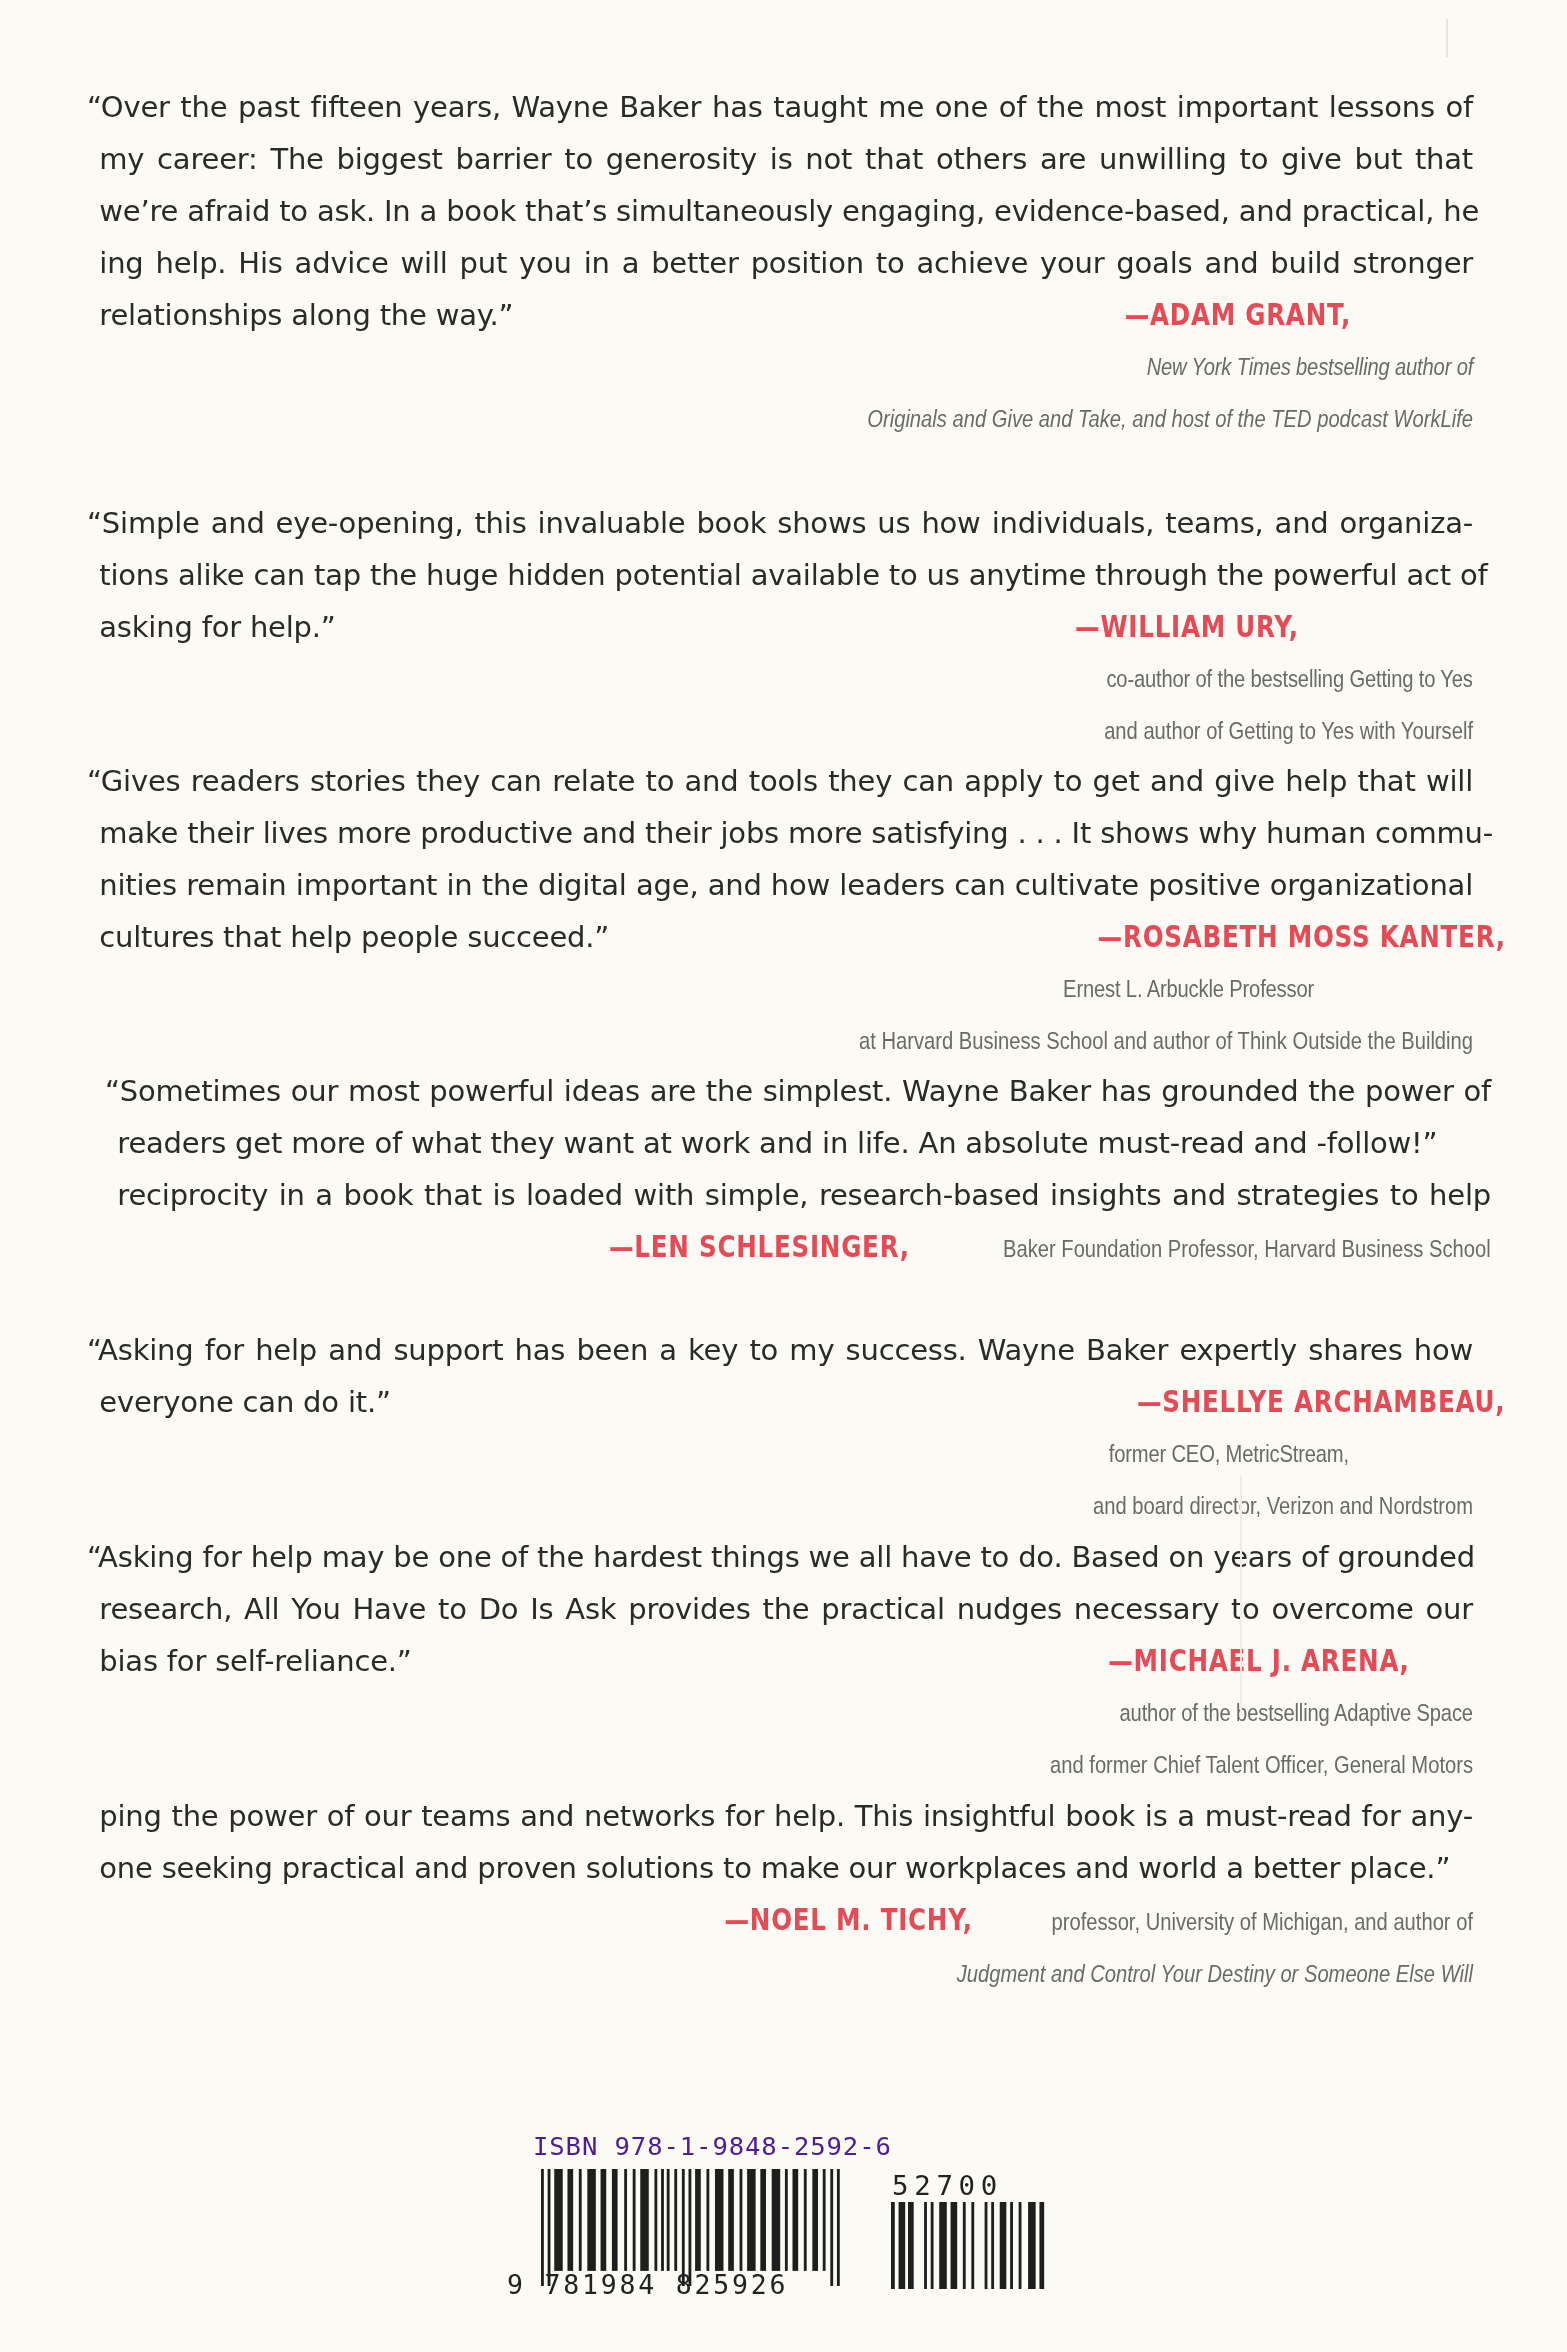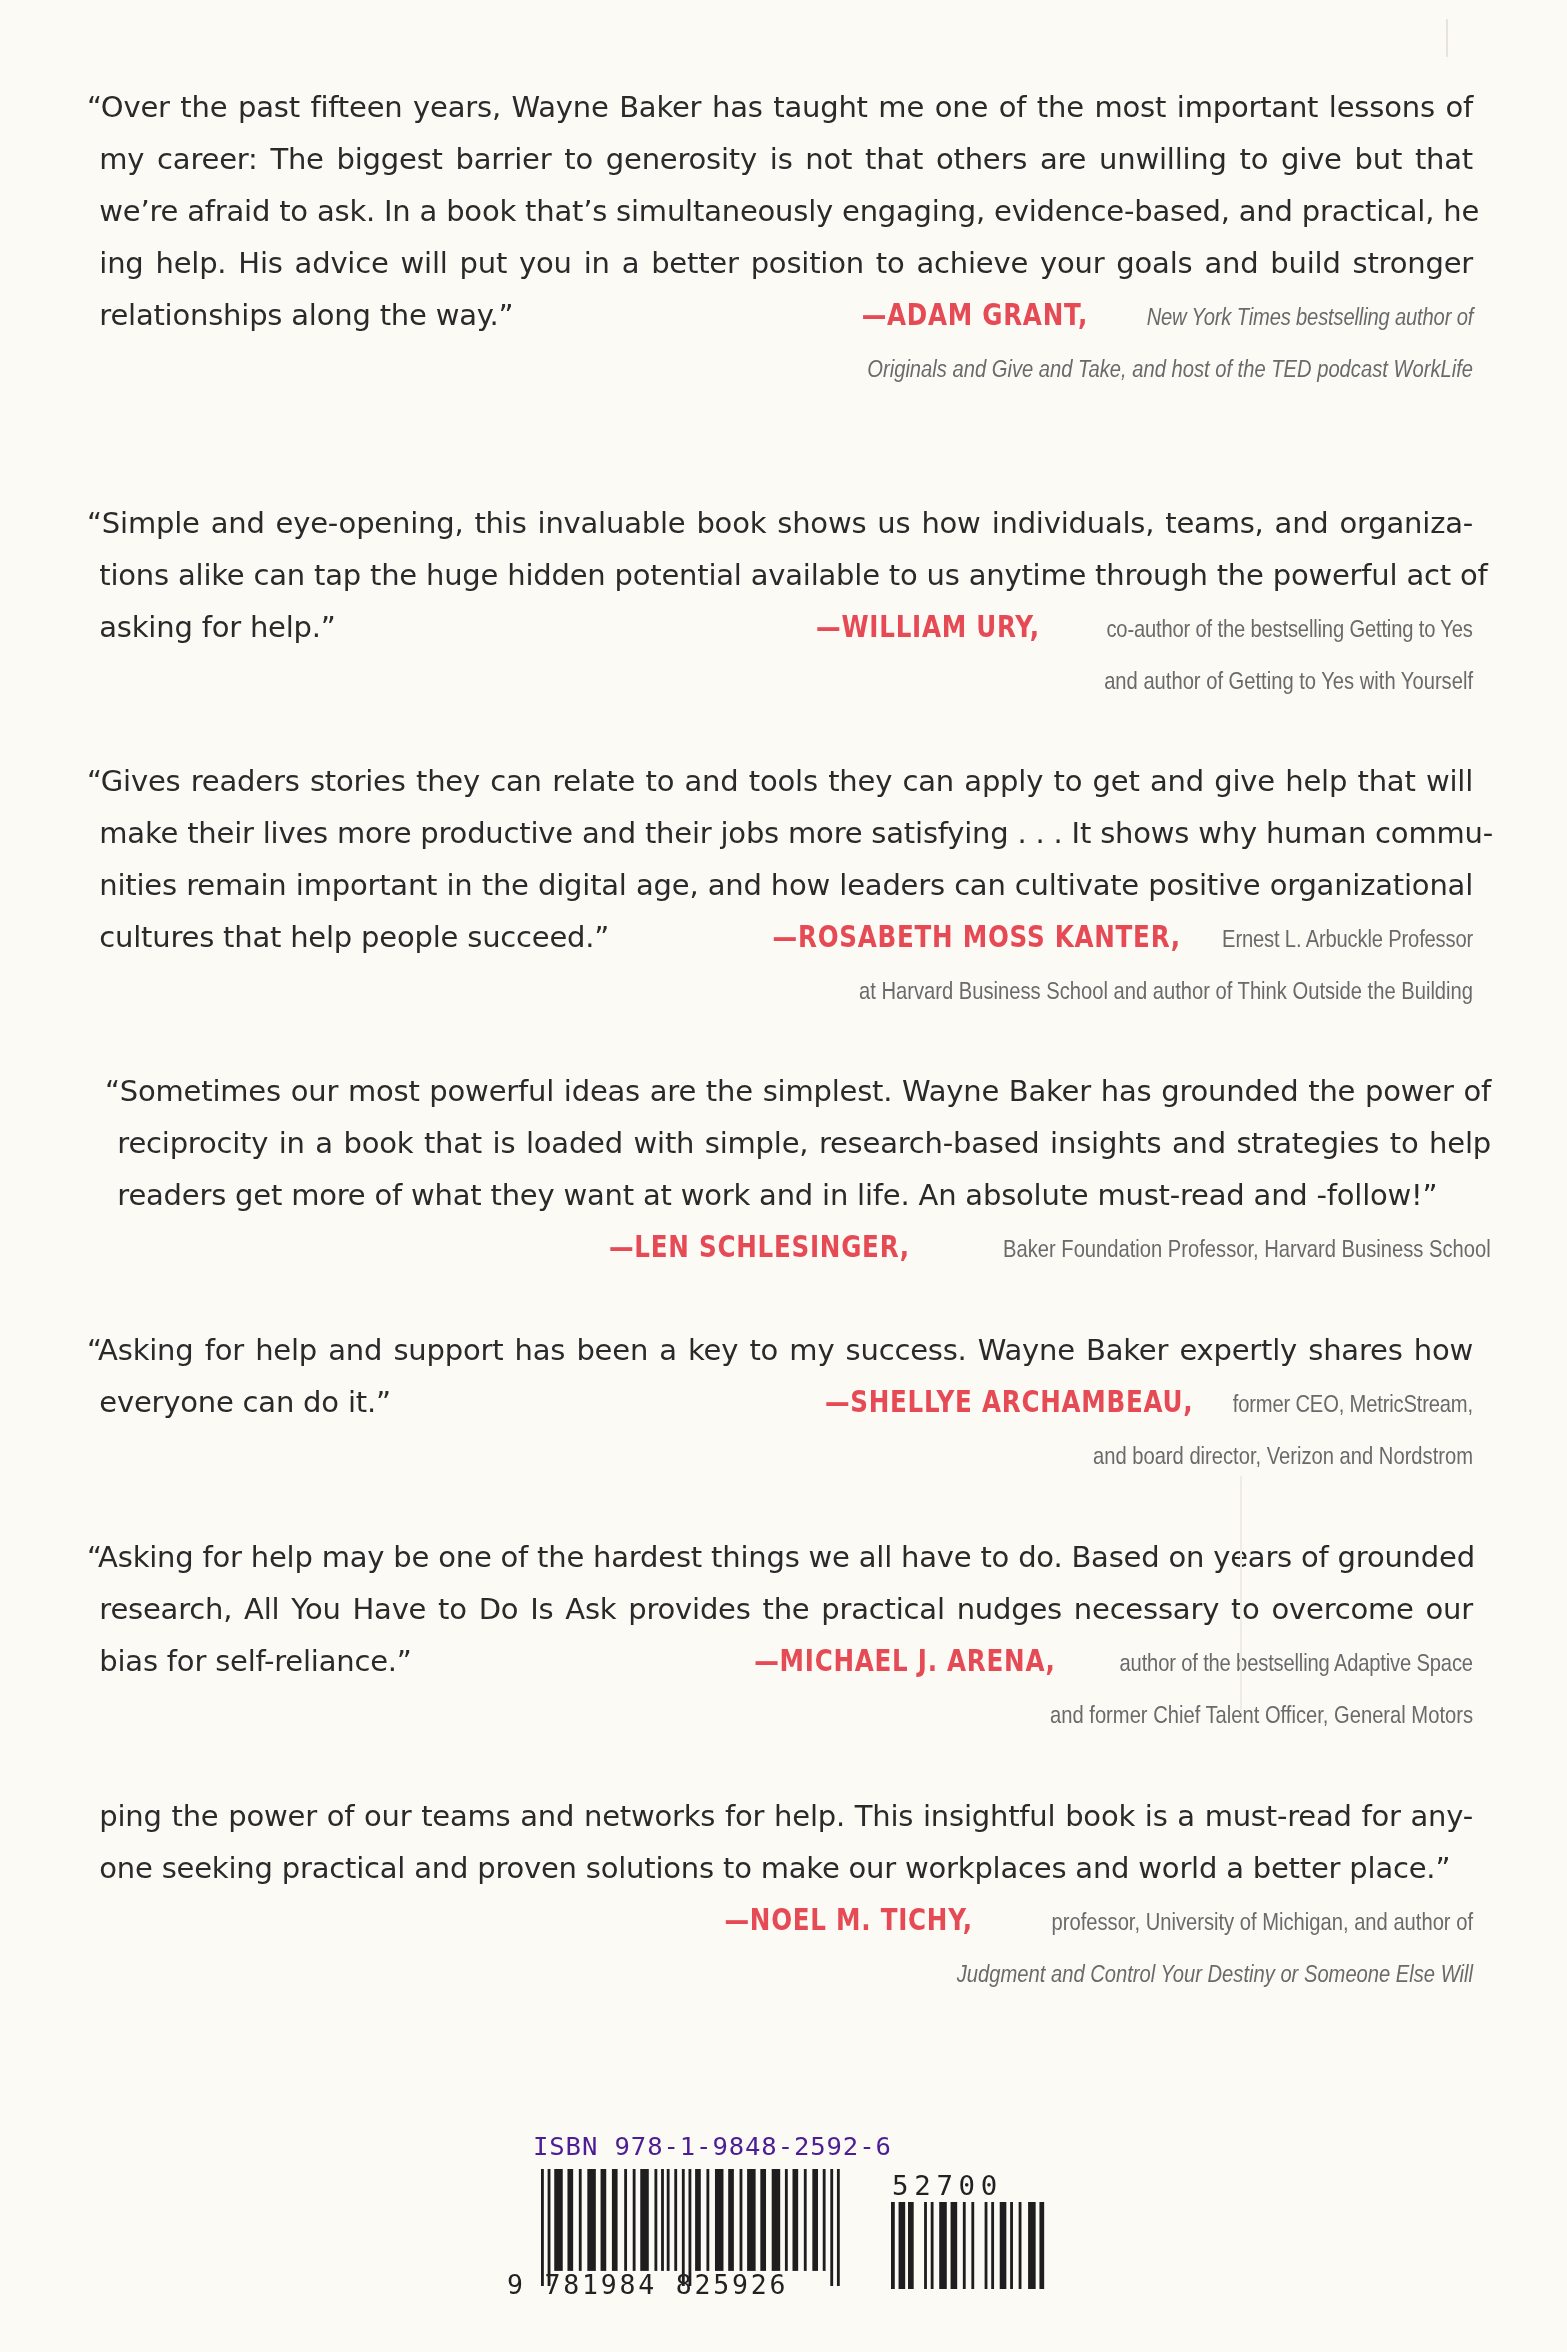--- a/index.html
+++ b/index.html
@@ -81,20 +81,21 @@
     color: #6a6a6a;
     display: inline-block;
     transform: scaleX(0.82);
     transform-origin: right center;
     margin-left: 9.5px;
   }
   .attr-group {
     display: inline-flex;
     align-items: baseline;
     white-space: nowrap;
+    flex-direction: column;
   }
   .ital { font-style: italic; }
 
   
   .isbn-label {
     position: absolute;
     left: 533px;
     top: 2131px;
     font-family: "DejaVu Sans Mono", monospace;
     font-size: 25.6px;
@@ -187,22 +188,22 @@
         <span class="attr-cred">Ernest L. Arbuckle Professor</span>
       </span>
     </span>
   </p>
   <div class="attr-cred-row">at Harvard Business School and author of Think Outside the Building</div>
 </div>
 
 <div class="blurb" style="top:1065px;margin-left:18px;">
   <p class="quote">
     <span class="line first">“Sometimes our most powerful ideas are the simplest. Wayne Baker has grounded the power of</span>
+    <span class="line last">readers get more of what they want at work and in life. An absolute must-read and -follow!”</span>
     <span class="line">reciprocity in a book that is loaded with simple, research-based insights and strategies to help</span>
-    <span class="line last">readers get more of what they want at work and in life. An absolute must-read and -follow!”</span>
   </p>
   <div class="attr-row">
     <span class="attr-name">—LEN SCHLESINGER,</span>
     <span class="attr-cred">Baker Foundation Professor, Harvard Business School</span>
   </div>
 </div>
 
 <div class="blurb" style="top:1324px;">
   <p class="quote">
     <span class="line first">“Asking for help and support has been a key to my success. Wayne Baker expertly shares how</span>

